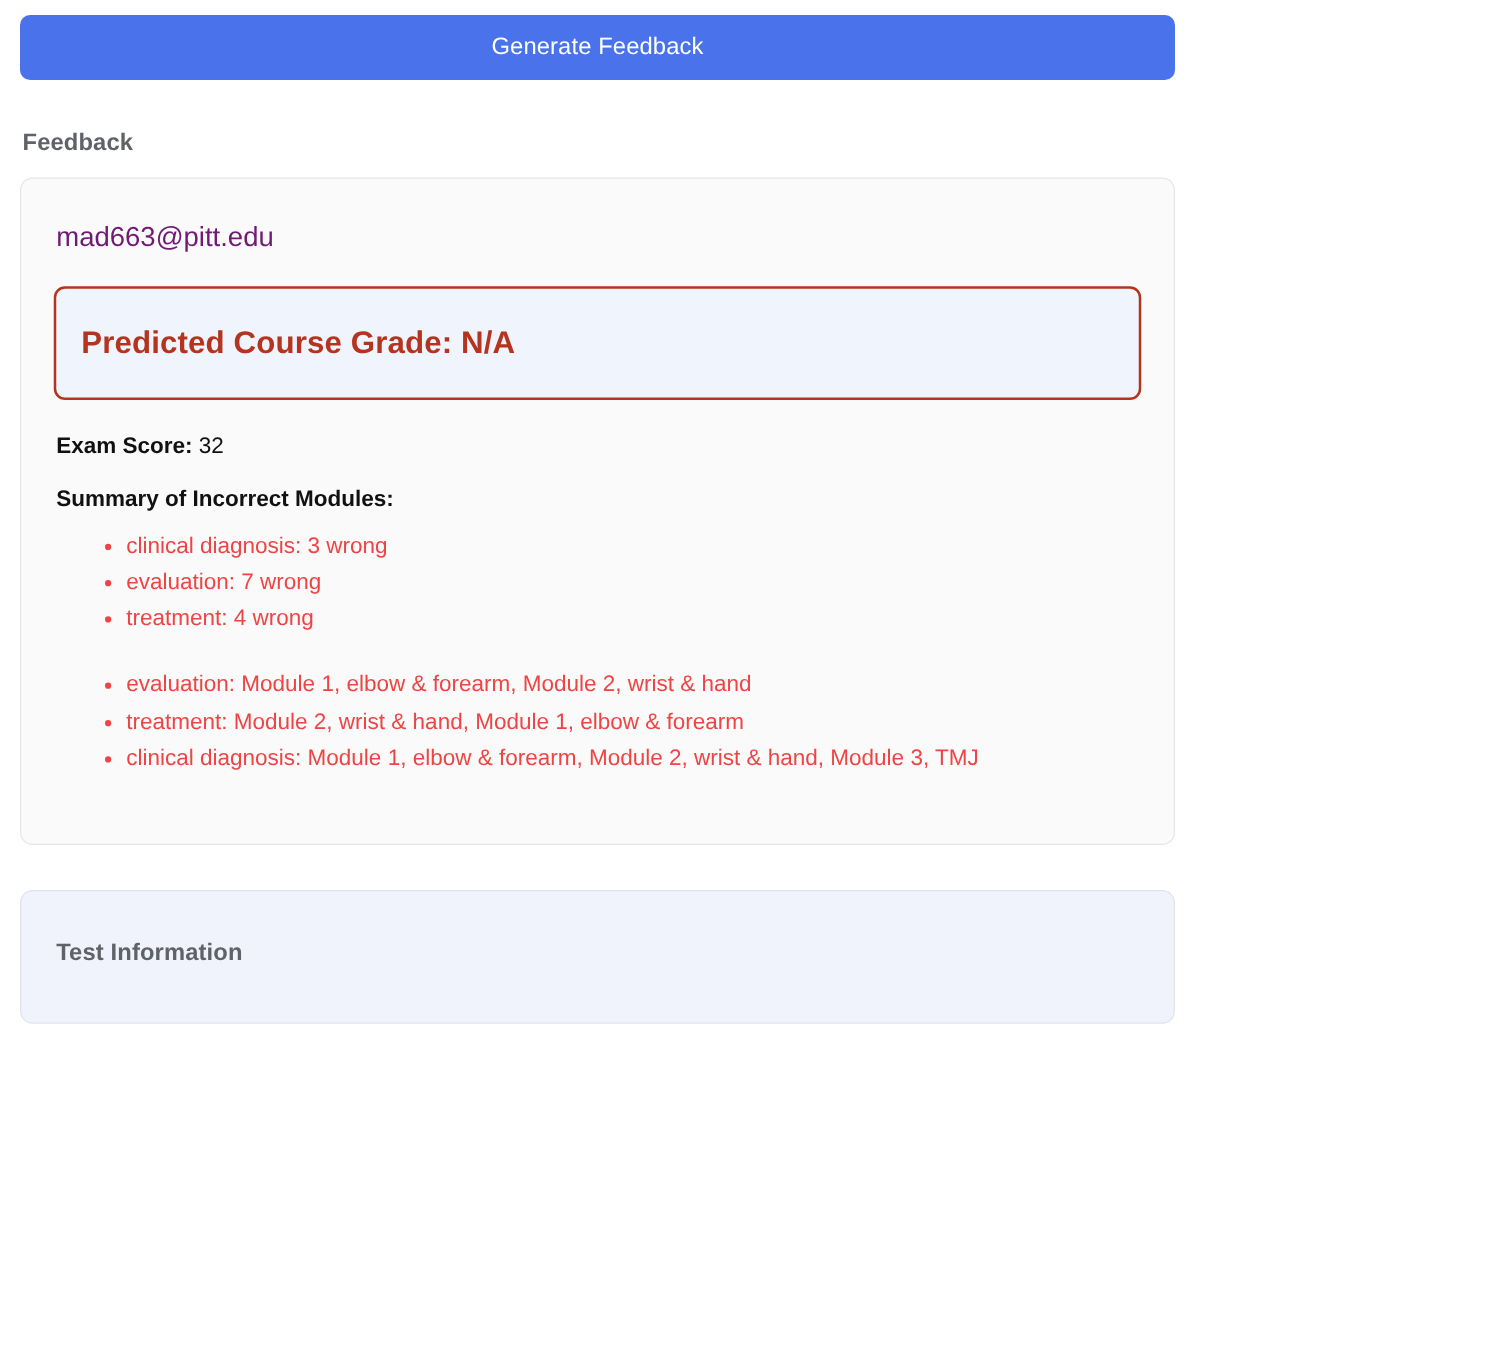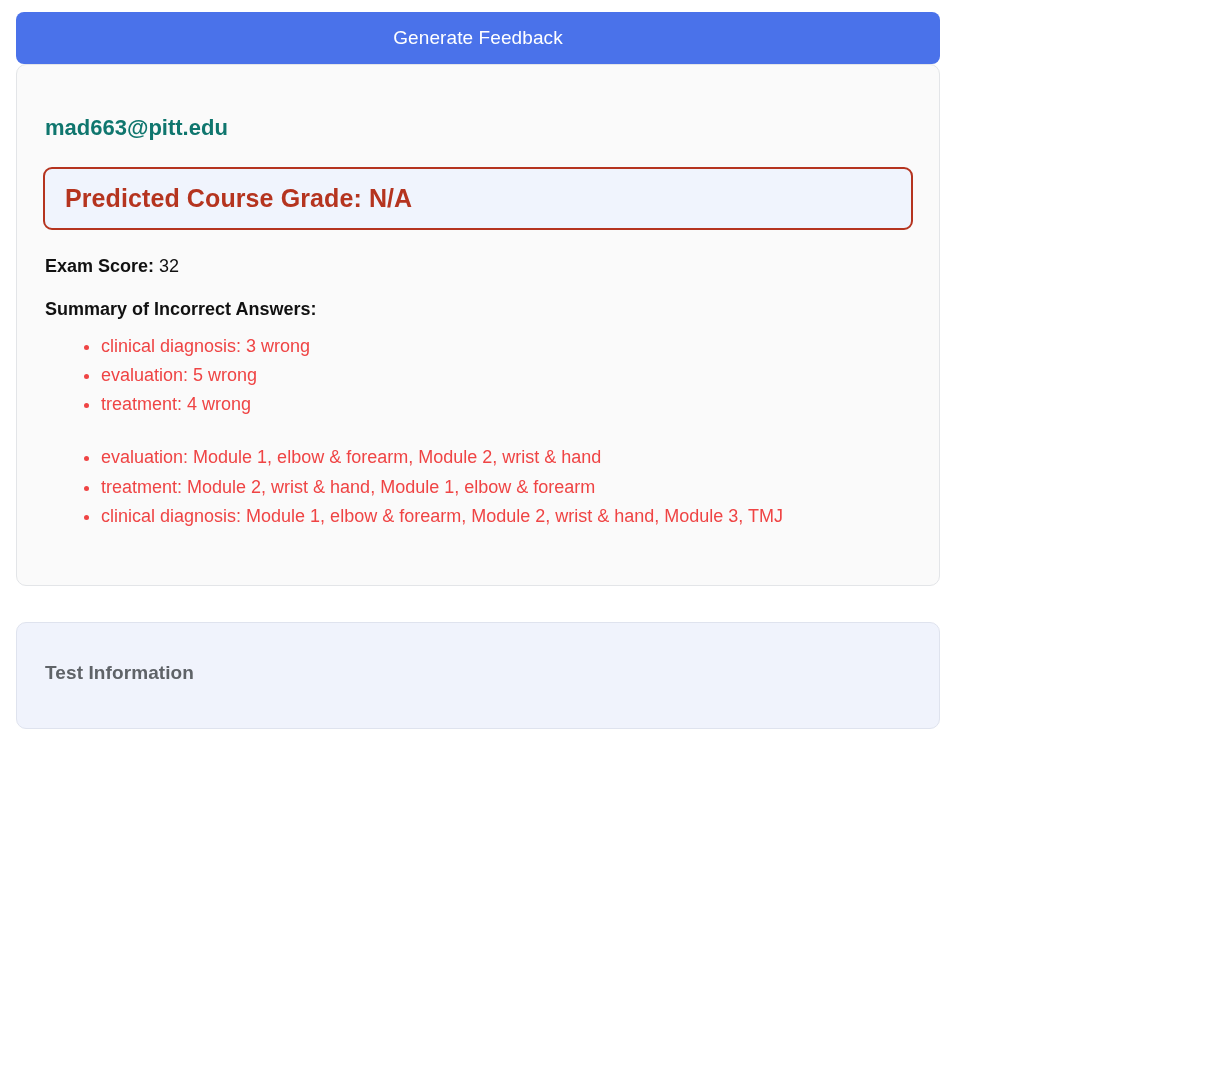--- a/index.html
+++ b/index.html
@@ -43,29 +43,29 @@
   }
   .feedback-card {
     border: 1px solid #e3e5e8;
     border-radius: 10px;
     background: #fafafa;
     padding: 34px 26px 30px 26px;
     box-sizing: border-box;
   }
   .student-email {
     font-size: 22px;
-    font-weight: bold;
-    color: #0f766e;
-    margin: 16px 0 26px 2px;
+    font-weight: normal;
+    color: #701a75;
+    margin: 0 0 26px 2px;
   }
   .grade-box {
     border: 2px solid #b5341f;
     background: #f0f4fd;
     border-radius: 9px;
-    padding: 15px 20px;
+    padding: 29px 20px;
     box-sizing: border-box;
     margin-bottom: 26px;
   }
   .grade-text {
     color: #b5341f;
     font-size: 25px;
     font-weight: bold;
     letter-spacing: 0.1px;
   }
   .kv-line {
@@ -120,38 +120,39 @@
     -webkit-appearance: none;
   }
 </style>
 </head>
 <body>
 
 <div class="page">
 
   <button class="generate-btn">Generate Feedback</button>
 
+  <div class="section-title">Feedback</div>
 
   <div class="feedback-card">
 
     <div class="student-email">mad663@pitt.edu</div>
 
     <div class="grade-box">
       <span class="grade-text">Predicted Course Grade: N/A</span>
     </div>
 
     <p class="kv-line">
       <b>Exam Score:</b>
       <span>32</span>
     </p>
 
-    <div class="sub-head">Summary of Incorrect Answers:</div>
+    <div class="sub-head">Summary of Incorrect Modules:</div>
     <ul class="bullets">
       <li>clinical diagnosis: 3 wrong</li>
-      <li>evaluation: 5 wrong</li>
+      <li>evaluation: 7 wrong</li>
       <li>treatment: 4 wrong</li>
     </ul>
 
     <ul class="bullets">
       <li>evaluation: Module 1, elbow &amp; forearm, Module 2, wrist &amp; hand</li>
       <li>treatment: Module 2, wrist &amp; hand, Module 1, elbow &amp; forearm</li>
       <li>clinical diagnosis: Module 1, elbow &amp; forearm, Module 2, wrist &amp; hand, Module 3, TMJ</li>
     </ul>
 
 

